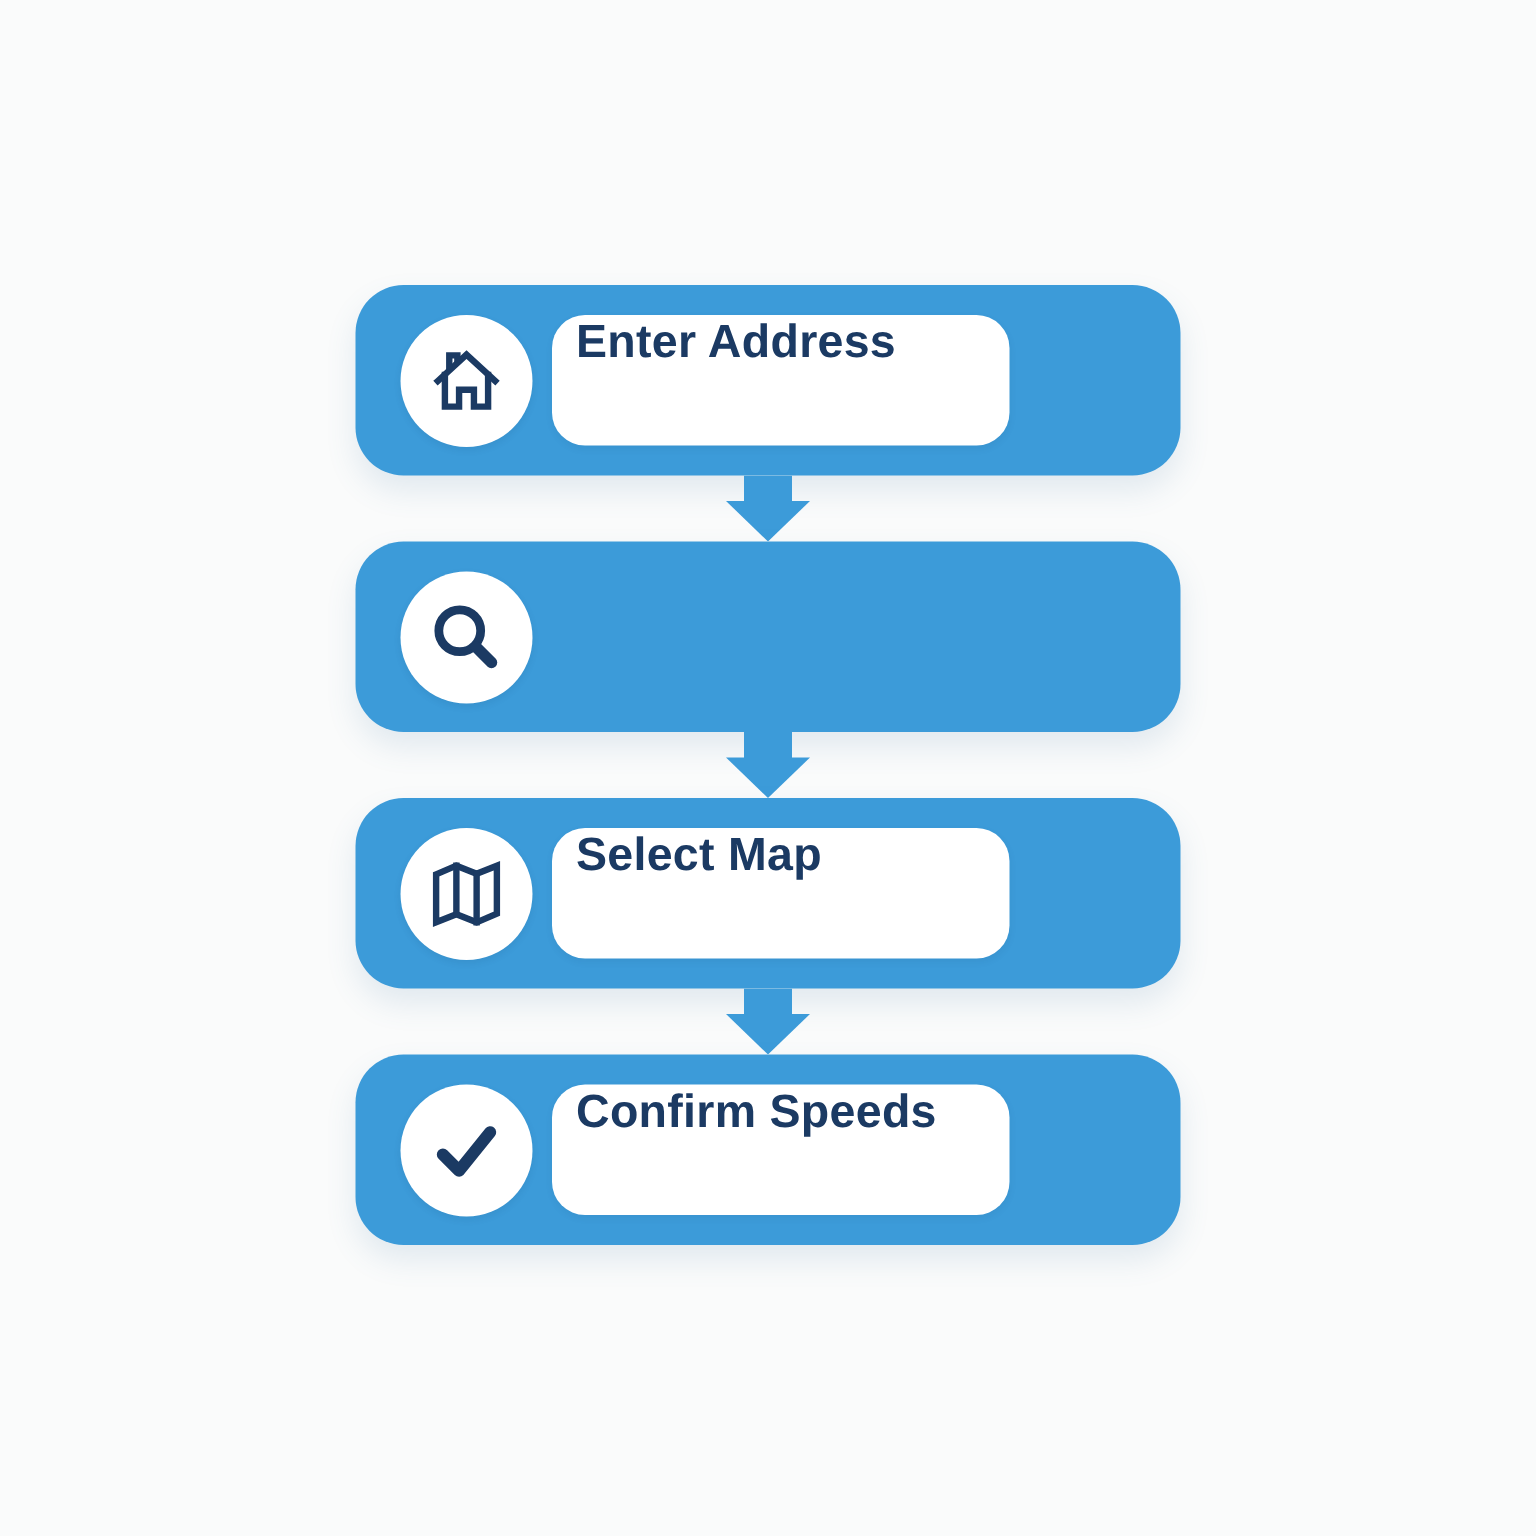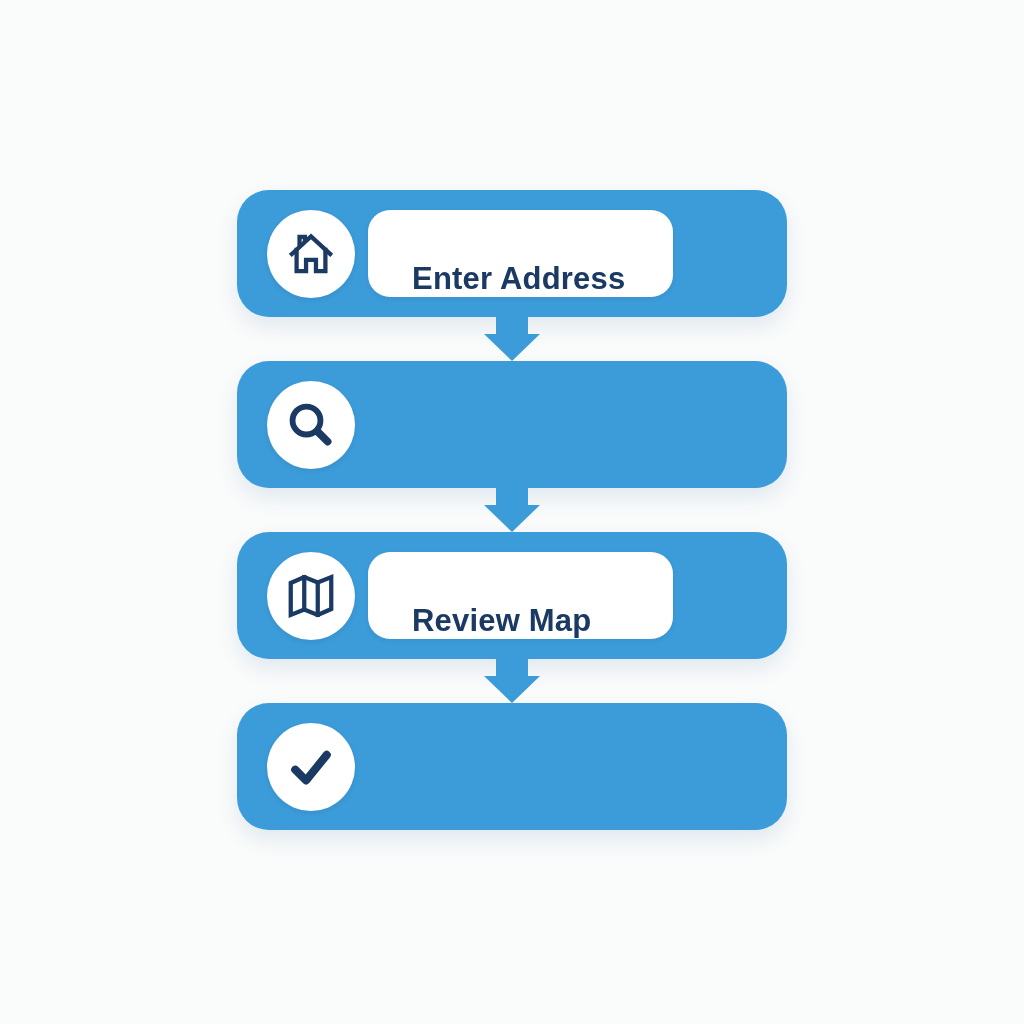--- a/index.html
+++ b/index.html
@@ -53,22 +53,22 @@
     box-shadow: 0 2px 5px rgba(20, 60, 100, 0.10);
   }
   .icon-circle svg { display: block; }
   .label-pill {
     margin-left: 13px;
     width: 305px;
     height: 87px;
     background: var(--pill-white);
     border-radius: 22px;
     display: flex;
-    align-items: flex-end;
-    padding-left: 44px;
+    align-items: flex-start;
+    padding-left: 16px;
     box-shadow: 0 2px 5px rgba(20, 60, 100, 0.08);
   }
   .label-text {
     font-size: 31px;
     font-weight: 700;
     color: var(--navy);
     letter-spacing: 0.2px;
     white-space: nowrap;
   }
   .arrow-wrap {
@@ -123,33 +123,36 @@
 
     <div class="step">
       <div class="icon-circle">
         <svg width="54" height="54" viewBox="0 0 24 24" fill="none" stroke="currentColor" stroke-width="1.9" stroke-linecap="square" stroke-linejoin="miter">
           <path d="M3 6.2 L9 3.6 L15 6 L21 3.6 V17.8 L15 20.4 L9 18 L3 20.4 Z"></path>
           <line x1="9" y1="3.6" x2="9" y2="18"></line>
           <line x1="15" y1="6" x2="15" y2="20.4"></line>
         </svg>
       </div>
       <div class="label-pill">
-        <span class="label-text">Review Map</span>
+        <span class="label-text">Select Map</span>
       </div>
     </div>
 
     <div class="arrow-wrap">
       <svg width="56" height="44" viewBox="0 0 56 44">
         <rect x="12" y="0" width="32" height="17.5" fill="var(--bar-blue)"></rect>
         <polygon points="0,17 56,17 28,44" fill="var(--bar-blue)"></polygon>
       </svg>
     </div>
 
     <div class="step">
       <div class="icon-circle">
         <svg width="54" height="54" viewBox="0 0 24 24" fill="none" stroke="currentColor" stroke-width="3.6" stroke-linecap="round" stroke-linejoin="round">
           <path d="M5 13.2 L9.8 18 L19 6.6"></path>
         </svg>
       </div>
+      <div class="label-pill">
+        <span class="label-text">Confirm Speeds</span>
+      </div>
     </div>
 
   </div>
 </div>
 
 </body></html>

